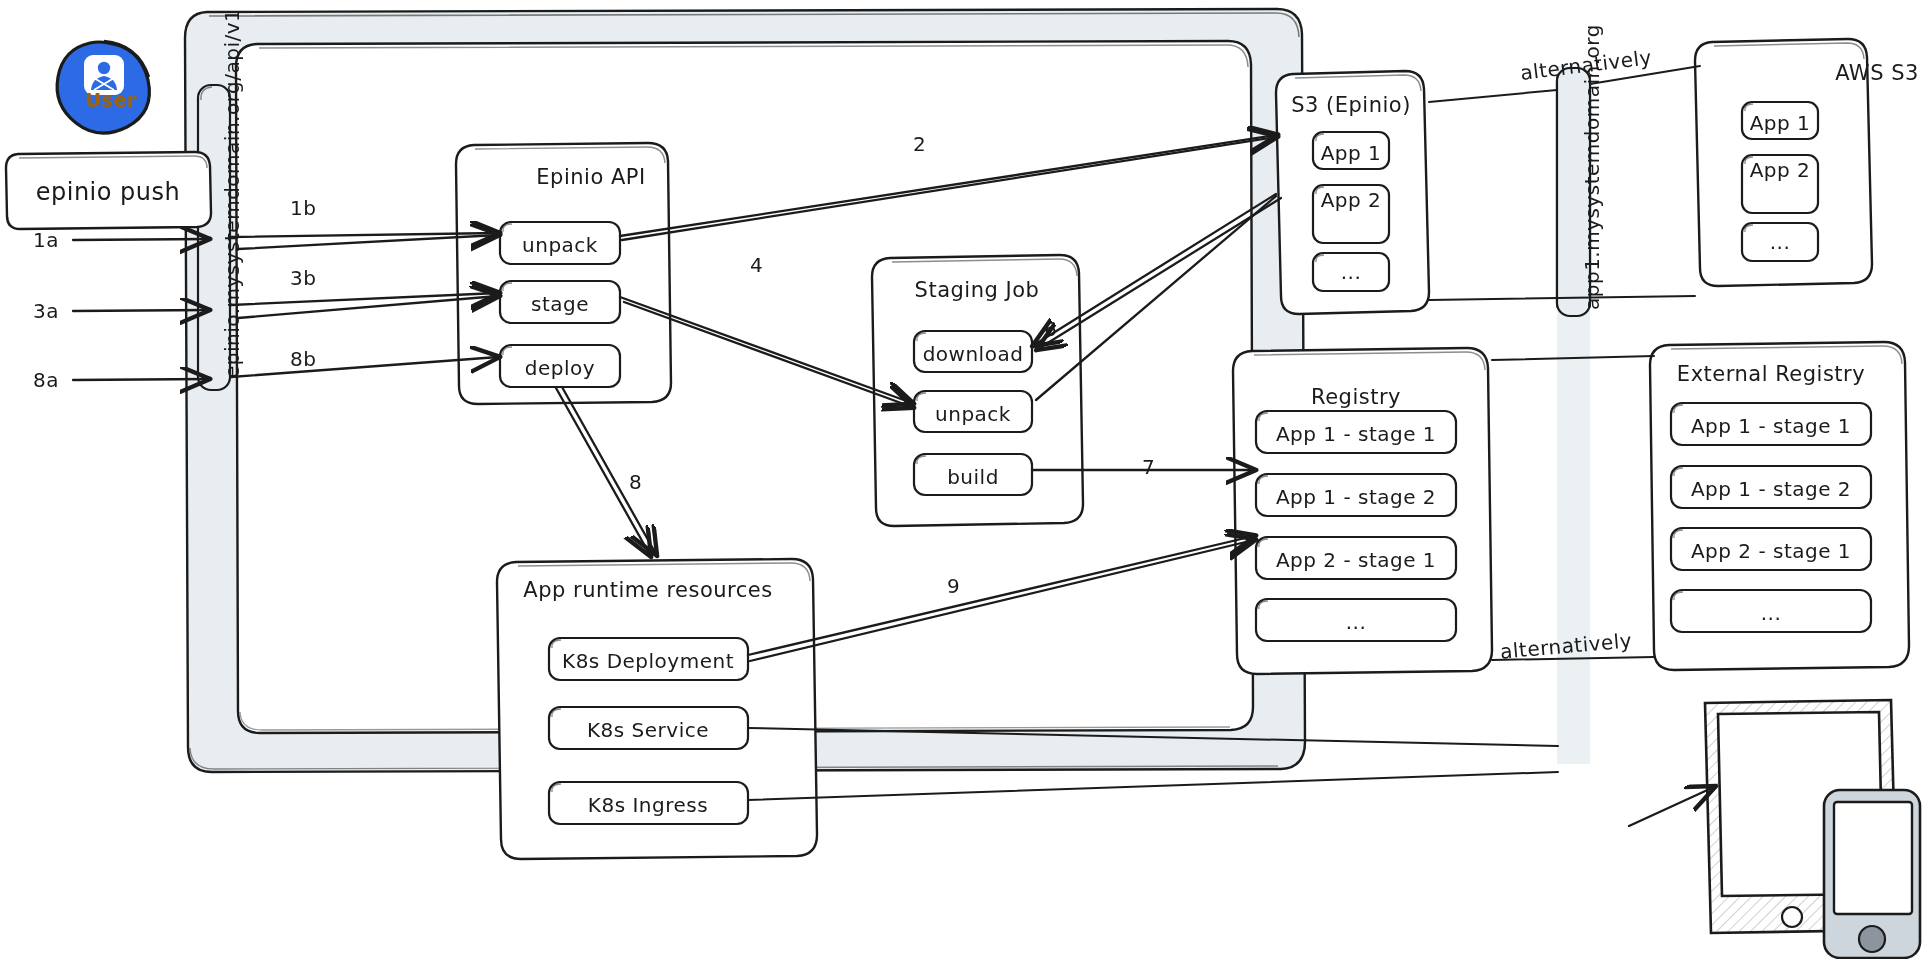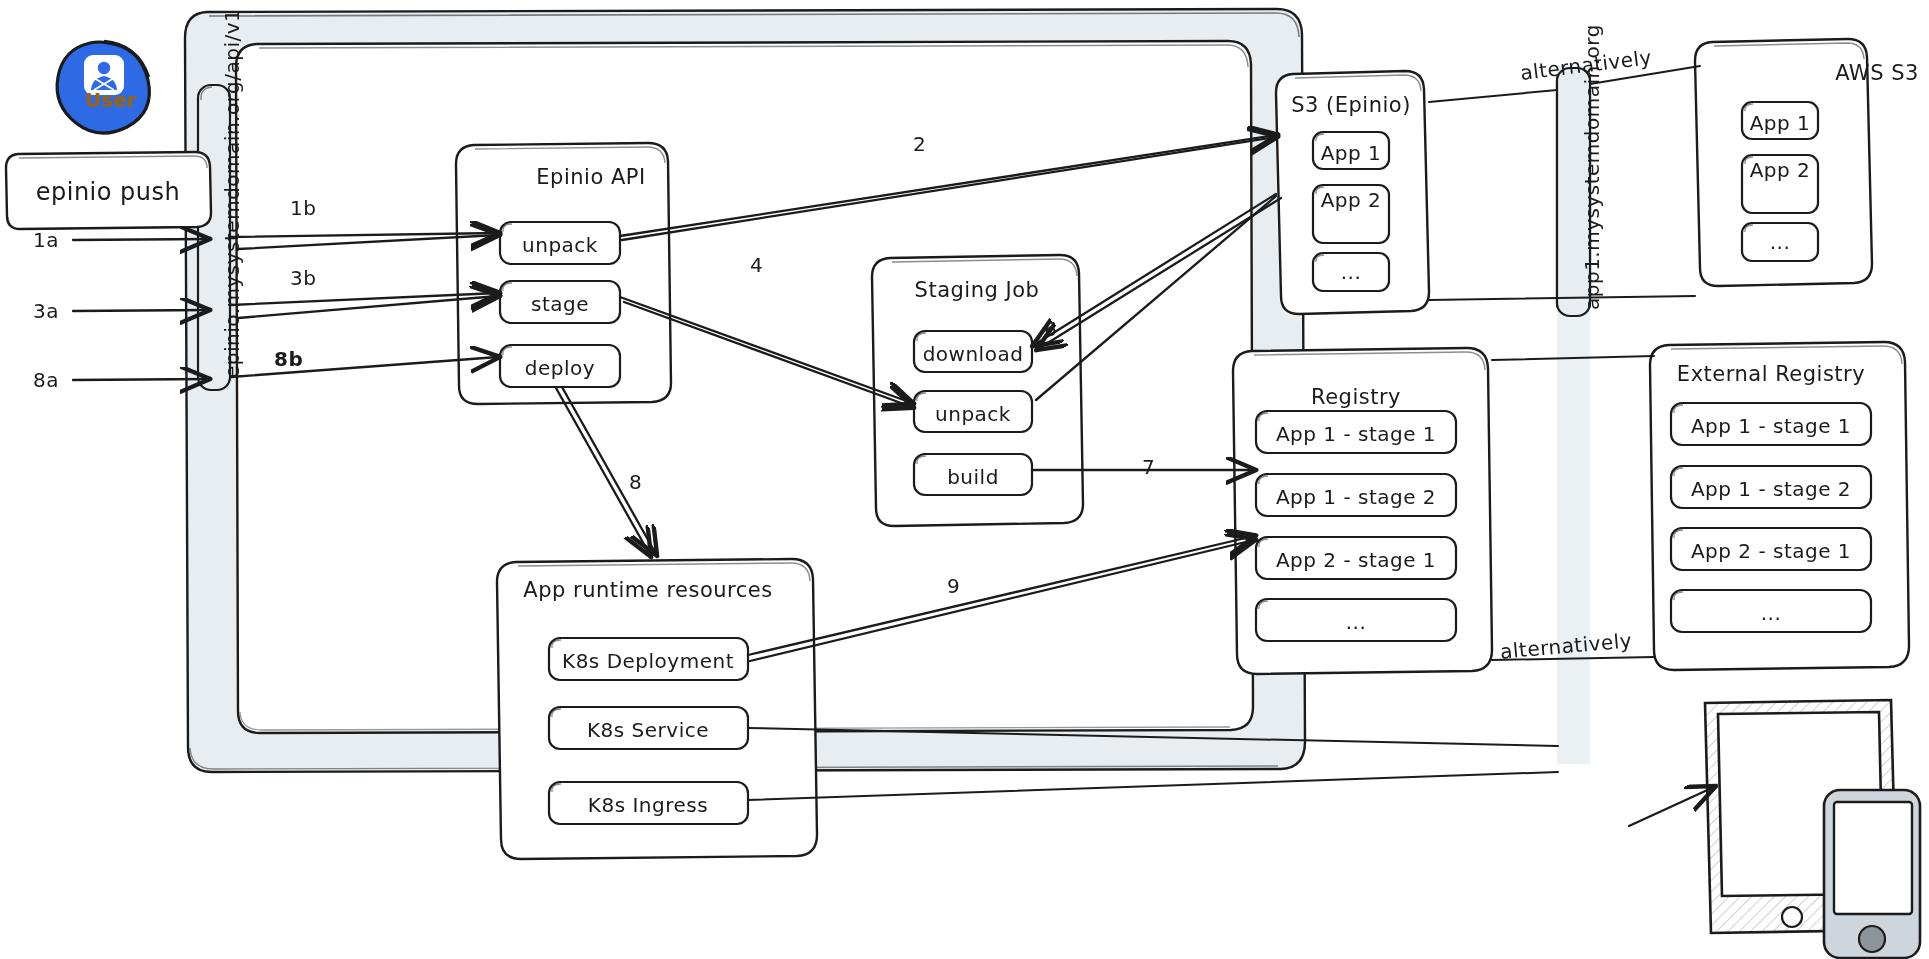--- a/index.html
+++ b/index.html
@@ -278,21 +278,21 @@
   <div class="lbl item-text" style="left:648px;top:649px;transform:translateX(-50%);">K8s Deployment</div>
   <div class="lbl item-text" style="left:648px;top:718px;transform:translateX(-50%);">K8s Service</div>
   <div class="lbl item-text" style="left:648px;top:793px;transform:translateX(-50%);">K8s Ingress</div>
 
   <div class="lbl edge-num" style="left:33px;top:228px;">1a</div>
   <div class="lbl edge-num" style="left:33px;top:299px;">3a</div>
   <div class="lbl edge-num" style="left:33px;top:368px;">8a</div>
 
   <div class="lbl edge-num" style="left:290px;top:196px;">1b</div>
   <div class="lbl edge-num" style="left:290px;top:266px;">3b</div>
-  <div class="lbl edge-num" style="left:274px;top:347px;font-weight:bold;">8b</div>
+  <div class="lbl edge-num" style="left:290px;top:347px;">8b</div>
 
   <div class="lbl edge-num" style="left:913px;top:132px;">2</div>
   <div class="lbl edge-num" style="left:750px;top:253px;">4</div>
   <div class="lbl edge-num" style="left:1044px;top:317px;">6</div>
   <div class="lbl edge-num" style="left:1142px;top:455px;">7</div>
   <div class="lbl edge-num" style="left:629px;top:470px;">8</div>
   <div class="lbl edge-num" style="left:947px;top:574px;">9</div>
 
   <div class="lbl edge-word" style="left:1520px;top:53px;transform:rotate(-7deg);">alternatively</div>
   <div class="lbl edge-word" style="left:1500px;top:634px;transform:rotate(-5deg);">alternatively</div>

